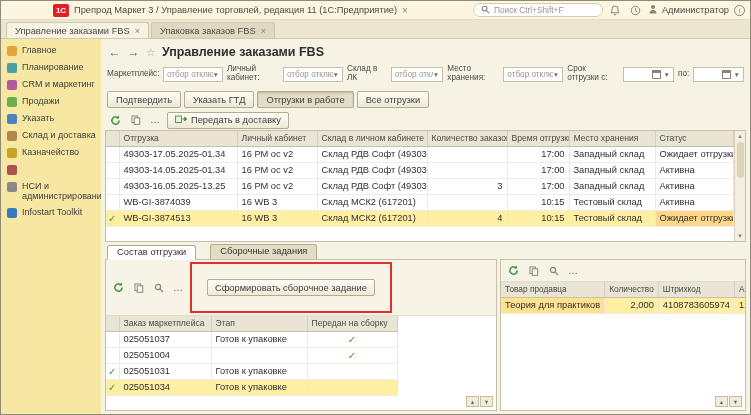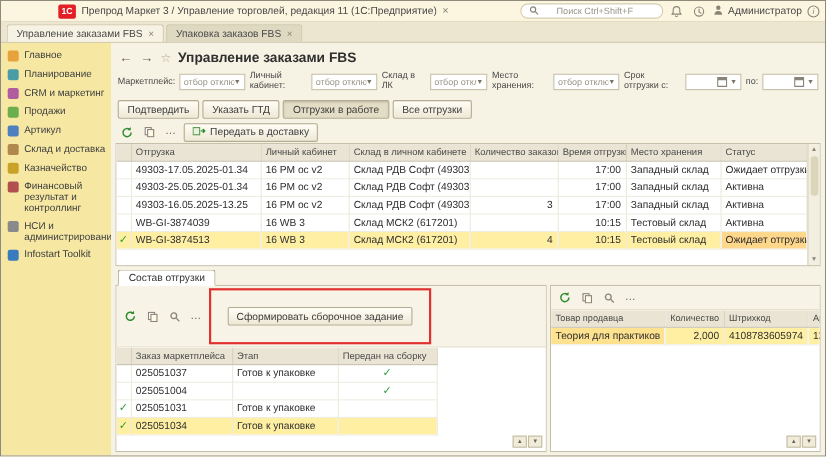--- a/index.html
+++ b/index.html
@@ -6,21 +6,21 @@
   html,body{width:751px;height:415px;overflow:hidden;}
   body{font-family:"Liberation Sans","DejaVu Sans",sans-serif;font-size:10px;color:#333;background:#d9d4c2;}
   .window{width:751px;height:415px;border:1px solid #8f8a7a;display:flex;flex-direction:column;background:#f7f3e4;overflow:hidden;}
 
   
   .titlebar{flex:0 0 19px;background:#fcf6e0;border-bottom:1px solid #e4ddc3;display:flex;align-items:center;gap:5px;padding:0 5px;}
   .logo{background:#e31e24;color:#fff;font-weight:bold;font-size:8px;width:16px;height:13px;display:inline-flex;align-items:center;justify-content:center;border-radius:2px;flex:0 0 16px;margin-left:47px;}
   .wtitle{font-size:9.3px;color:#4a4a4a;white-space:nowrap;overflow:hidden;}
   .wclose{color:#8a8478;font-size:10px;}
   .spacer{flex:1;}
-  .searchbox{display:flex;align-items:center;gap:16px;background:#fff;border:1px solid #d5cdb2;border-radius:8px;height:14px;padding:0 7px;width:130px;color:#9a958a;font-size:8.3px;white-space:nowrap;overflow:hidden;}
+  .searchbox{display:flex;align-items:center;gap:4px;background:#fff;border:1px solid #d5cdb2;border-radius:8px;height:14px;padding:0 7px;width:130px;color:#9a958a;font-size:8.3px;white-space:nowrap;overflow:hidden;}
   .tb-ico{display:inline-flex;align-items:center;justify-content:center;width:15px;height:15px;}
   .userbox{display:flex;align-items:center;gap:4px;font-size:9.3px;color:#4a4a4a;}
   .icircle{width:11px;height:11px;border:1px solid #8a8478;border-radius:50%;color:#8a8478;font-size:7.5px;display:inline-flex;align-items:center;justify-content:center;font-style:italic;}
 
   
   .tabbar{flex:0 0 18px;background:#ece5cf;border-bottom:1px solid #cfc8ae;display:flex;align-items:flex-end;gap:2px;padding:2px 5px 0;}
   .wtab{display:flex;align-items:center;gap:5px;padding:1px 8px;font-size:9.3px;border:1px solid #cfc8ae;border-bottom:none;border-radius:3px 3px 0 0;background:#e0d9c2;color:#4a4a4a;height:16px;white-space:nowrap;}
   .wtab.active{background:#f7f3e4;}
   .wtab .x{color:#8a8478;font-size:9px;}
 
@@ -158,33 +158,32 @@
         <div class="side-item">
           <span class="side-ico" style="background: rgb(176, 92, 158);"></span>
           <span>CRM и маркетинг</span>
         </div>
         <div class="side-item">
           <span class="side-ico" style="background: rgb(106, 174, 78);"></span>
           <span>Продажи</span>
         </div>
         <div class="side-item">
           <span class="side-ico" style="background: rgb(78, 127, 192);"></span>
-          <span>Артикул</span>
+          <span>Указать</span>
         </div>
         <div class="side-item">
           <span class="side-ico" style="background: rgb(176, 136, 78);"></span>
           <span>Склад и доставка</span>
         </div>
         <div class="side-item">
           <span class="side-ico" style="background: rgb(201, 162, 39);"></span>
           <span>Казначейство</span>
         </div>
         <div class="side-item">
           <span class="side-ico" style="background: rgb(176, 80, 80);"></span>
-          <span>Финансовый результат и контроллинг</span>
         </div>
         <div class="side-item">
           <span class="side-ico" style="background: rgb(138, 138, 138);"></span>
           <span>НСИ и администрирование</span>
         </div>
         <div class="side-item">
           <span class="side-ico" style="background: rgb(58, 122, 191);"></span>
           <span>Infostart Toolkit</span>
         </div>
       </div>
@@ -292,21 +291,21 @@
                   <td>49303-17.05.2025-01.34</td>
                   <td>16 РМ ос v2</td>
                   <td>Склад РДВ Софт (49303)</td>
                   <td></td>
                   <td>17:00</td>
                   <td>Западный склад</td>
                   <td>Ожидает отгрузки</td>
                 </tr>
                 <tr>
                   <td class="markcol mark"></td>
-                  <td>49303-25.05.2025-01.34</td>
+                  <td>49303-14.05.2025-01.34</td>
                   <td>16 РМ ос v2</td>
                   <td>Склад РДВ Софт (49303)</td>
                   <td></td>
                   <td>17:00</td>
                   <td>Западный склад</td>
                   <td>Активна</td>
                 </tr>
                 <tr>
                   <td class="markcol mark"></td>
                   <td>49303-16.05.2025-13.25</td>
@@ -344,20 +343,21 @@
           <span class="a">▲</span>
           <span class="track">
               <span class="thumb"></span>
             </span>
           <span class="a">▼</span>
         </div>
       </div>
 
       <div class="bottom-tabs">
         <span class="btab active">Состав отгрузки</span>
+        <span class="btab">Сборочные задания</span>
       </div>
 
       <div class="panels">
 
         <div class="panel left">
           <div class="ptoolbar">
             <span class="icobtn">
                 <svg width="11" height="11" viewBox="0 0 12 12">
                   <path d="M10 6a4 4 0 1 1-1.3-2.9" fill="none" stroke="#2e8b2e" stroke-width="1.5"></path>
                   <path d="M9.7 0.5v3.2H6.5z" fill="#2e8b2e"></path>

